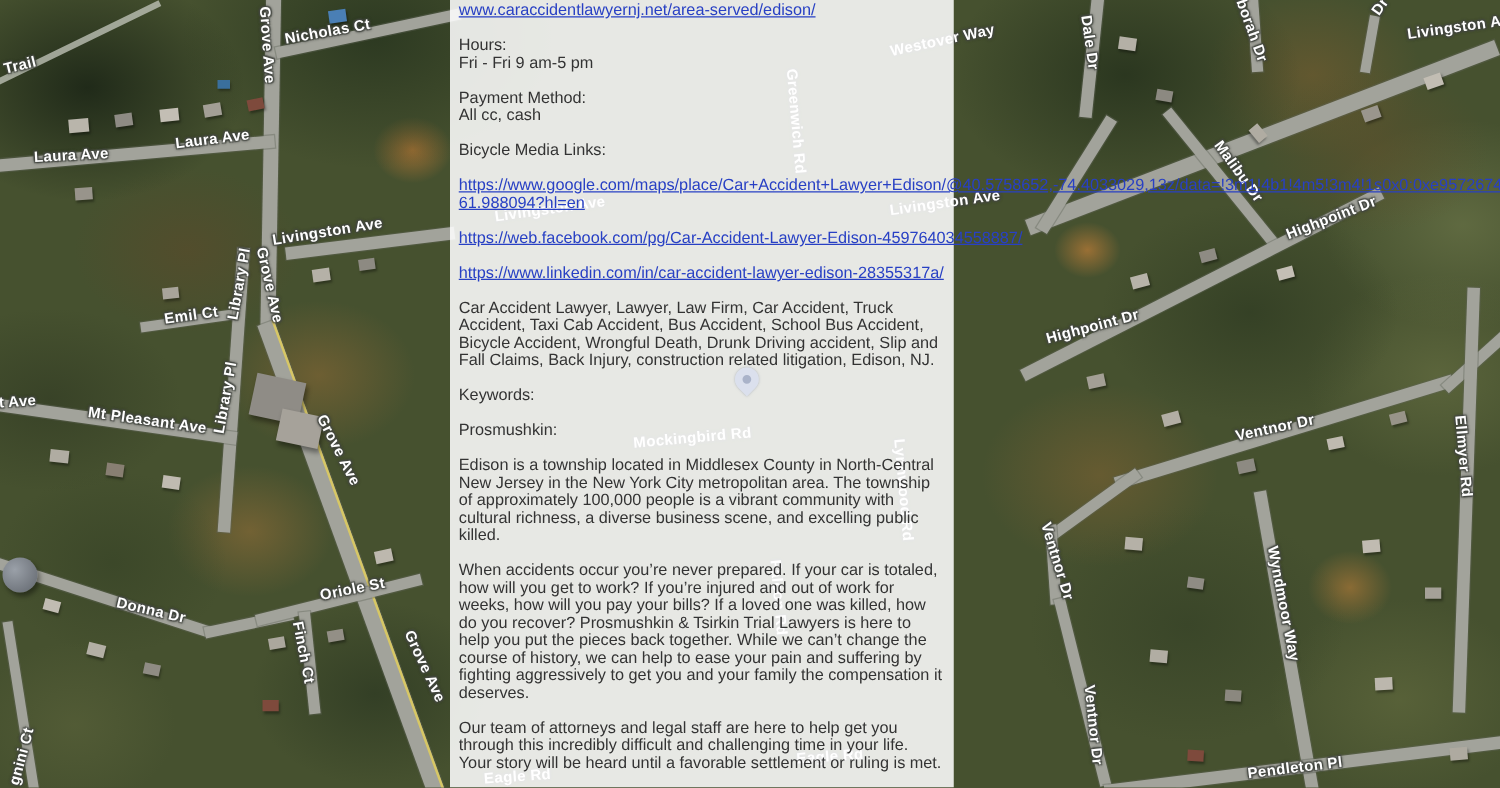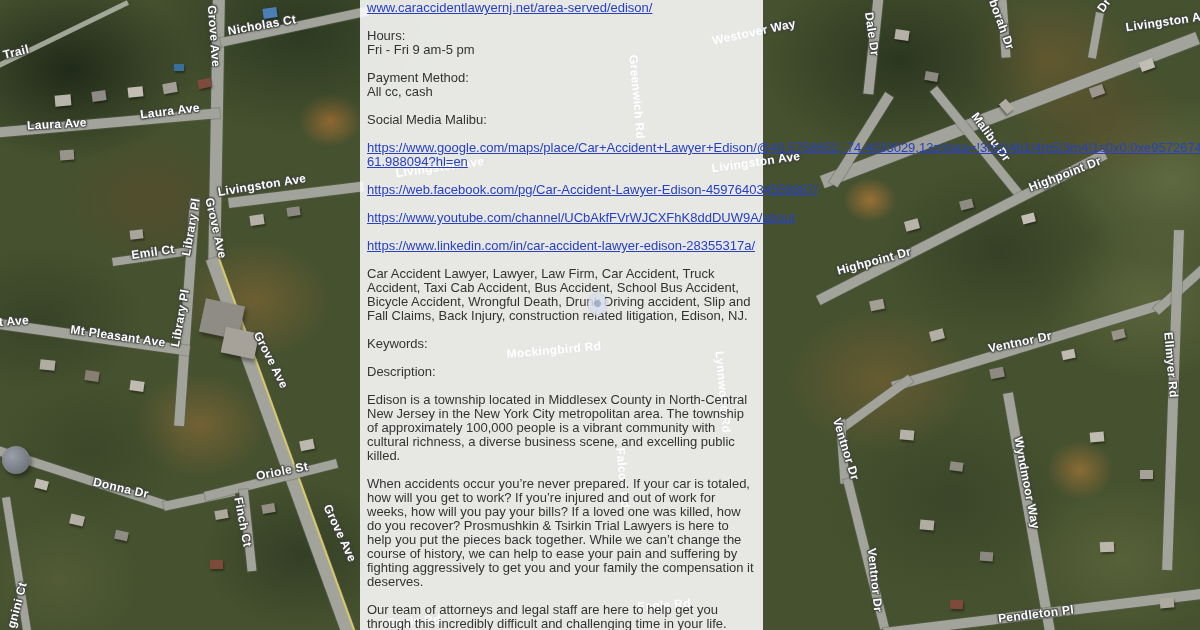--- a/index.html
+++ b/index.html
@@ -191,28 +191,27 @@
   <div class="slabel" style="left:846px;top:449px;transform:translate(-50%,-50%) rotate(73deg)">Ventnor Dr</div>
   <div class="slabel" style="left:1027px;top:483px;transform:translate(-50%,-50%) rotate(79deg)">Wyndmoor Way</div>
   <div class="slabel" style="left:875px;top:580px;transform:translate(-50%,-50%) rotate(84deg)">Ventnor Dr</div>
   <div class="slabel" style="left:1036px;top:614px;transform:translate(-50%,-50%) rotate(-7deg)">Pendleton Pl</div>
 
   <div class="panel">
     <div class="panel-content">
       <p class="link-para"><a class="link">www.caraccidentlawyernj.net/area-served/edison/</a></p>
       <p><span>Hours:</span><br><span>Fri - Fri 9 am-5 pm</span></p>
       <p><span>Payment Method:</span><br><span>All cc, cash</span></p>
-      <p>Social Media Malibu:</p>
+      <p>Bicycle Media Links:</p>
       <p><a class="link"><span class="link-para" style="display:inline">https://www.google.com/maps/place/Car+Accident+Lawyer+Edison/@40.5758652,-74.4033029,13z/data=!3m1!4b1!4m5!3m4!1s0x0:0xe9572674a79bd25</span><br><span>61.988094?hl=en</span></a></p>
       <p class="link-para"><a class="link">https://web.facebook.com/pg/Car-Accident-Lawyer-Edison-459764034558887/</a></p>
-      <p class="link-para"><a class="link">https://www.youtube.com/channel/UCbAkfFVrWJCXFhK8ddDUW9A/about</a></p>
       <p class="link-para"><a class="link">https://www.linkedin.com/in/car-accident-lawyer-edison-28355317a/</a></p>
       <p>Car Accident Lawyer, Lawyer, Law Firm, Car Accident, Truck Accident, Taxi Cab Accident, Bus Accident, School Bus Accident, Bicycle Accident, Wrongful Death, Drunk Driving accident, Slip and Fall Claims, Back Injury, construction related litigation, Edison, NJ.</p>
       <p>Keywords:</p>
-      <p>Description:</p>
+      <p>Prosmushkin:</p>
       <p>Edison is a township located in Middlesex County in North-Central New Jersey in the New York City metropolitan area. The township of approximately 100,000 people is a vibrant community with cultural richness, a diverse business scene, and excelling public killed.</p>
       <p>When accidents occur you’re never prepared. If your car is totaled, how will you get to work? If you’re injured and out of work for weeks, how will you pay your bills? If a loved one was killed, how do you recover? Prosmushkin &amp; Tsirkin Trial Lawyers is here to help you put the pieces back together. While we can’t change the course of history, we can help to ease your pain and suffering by fighting aggressively to get you and your family the compensation it deserves.</p>
       <p>Our team of attorneys and legal staff are here to help get you through this incredibly difficult and challenging time in your life. Your story will be heard until a favorable settlement or ruling is met.</p>
     </div>
   </div>
 
   <div class="pin"></div>
 </div>
 
 </body></html>

